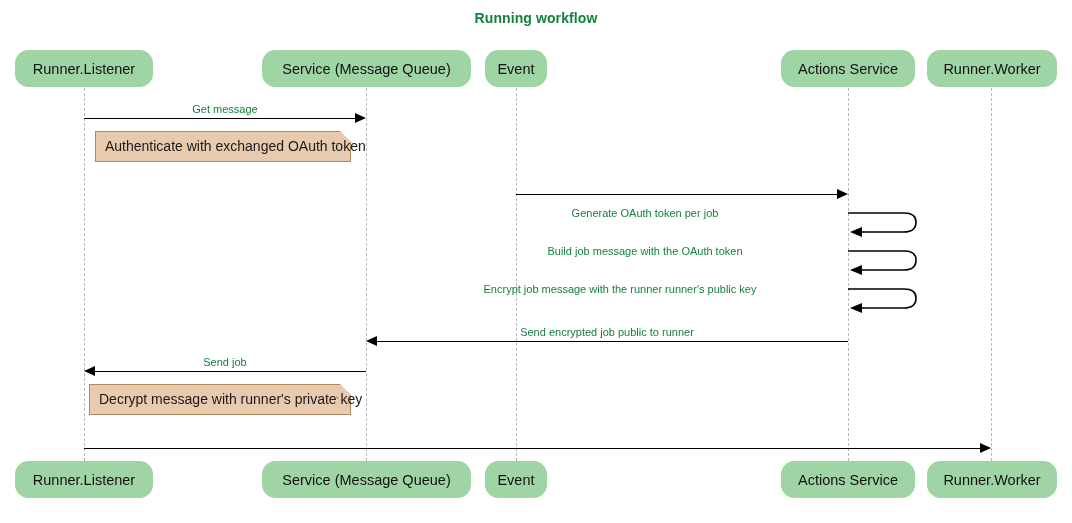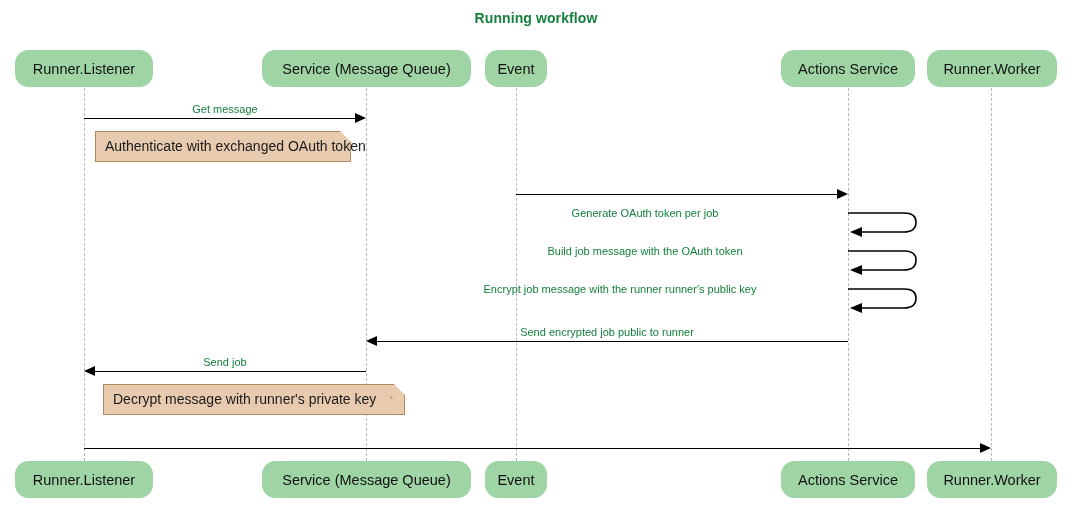--- a/index.html
+++ b/index.html
@@ -195,19 +195,19 @@
 
   <div class="msg" style="left:84px; top:448px; width:896px;"></div>
   <div class="arrowhead right" style="left:980px; top:443px;"></div>
 
   <div class="note" style="left:95px; top:131px; width:256px;">
     <span>Authenticate with exchanged OAuth token</span>
     <span class="fold"></span>
     <span class="fold-edge"></span>
   </div>
 
-  <div class="note" style="left:103px; top:384px; width:302px;">
+  <div class="note" style="left:89px; top:384px; width:262px;">
     <span>Decrypt message with runner's private key</span>
     <span class="fold"></span>
     <span class="fold-edge"></span>
   </div>
 
 </div>
 
 </body></html>

